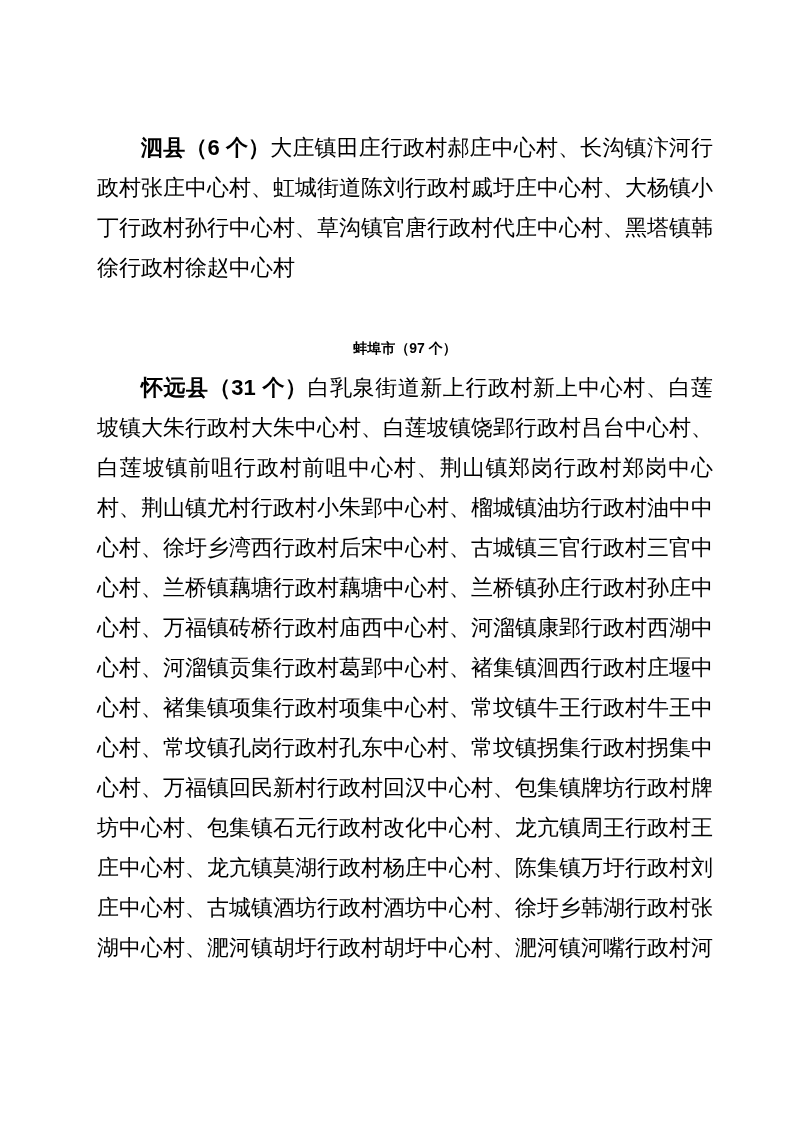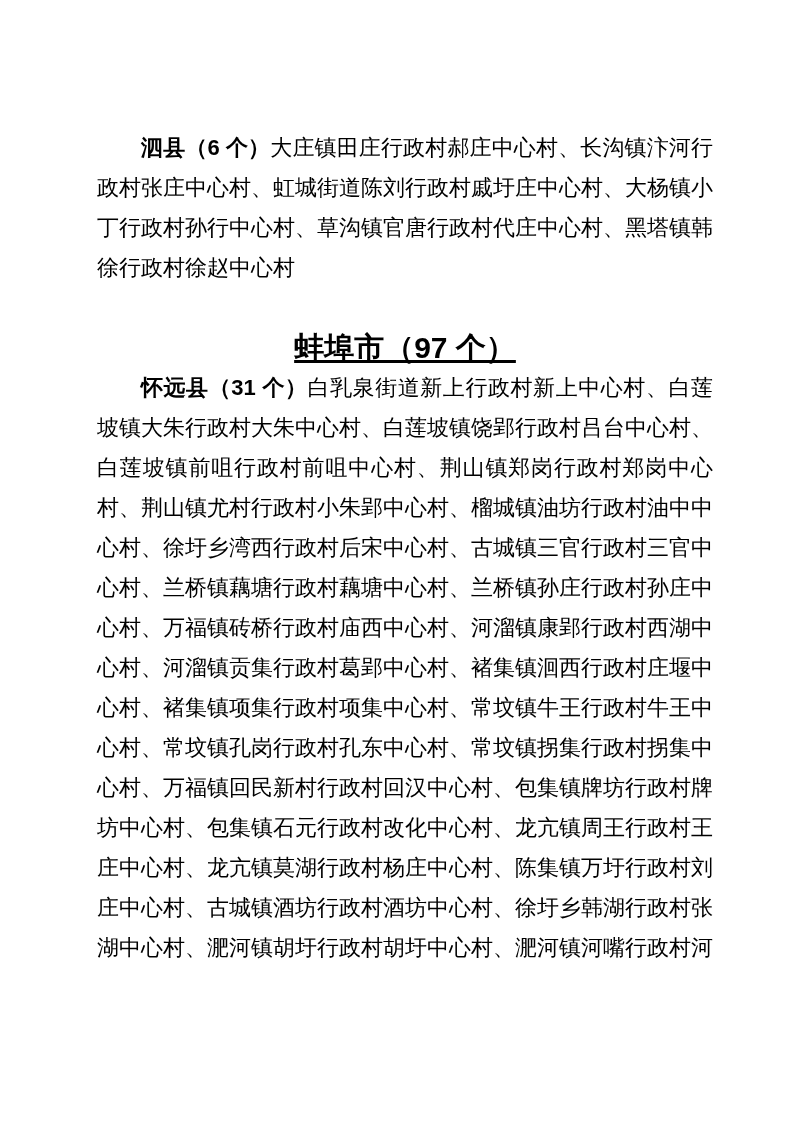--- a/index.html
+++ b/index.html
@@ -34,23 +34,22 @@
     word-break: break-all;
   }
   .para .prefix {
     font-weight: bold;
   }
   .section-heading {
     margin: 40px 0 0 0;
     text-indent: 0;
     text-align: center;
     font-weight: bold;
-    font-size: 30px;
+    font-size: 14px;
     line-height: 40px;
-    text-decoration: underline;
   }
   .footer-pagenum {
     position: absolute;
     left: 130px;
     top: 1008px;
     font-size: 18px;
     line-height: 28px;
     letter-spacing: 1px;
     color: #000000;
   }

